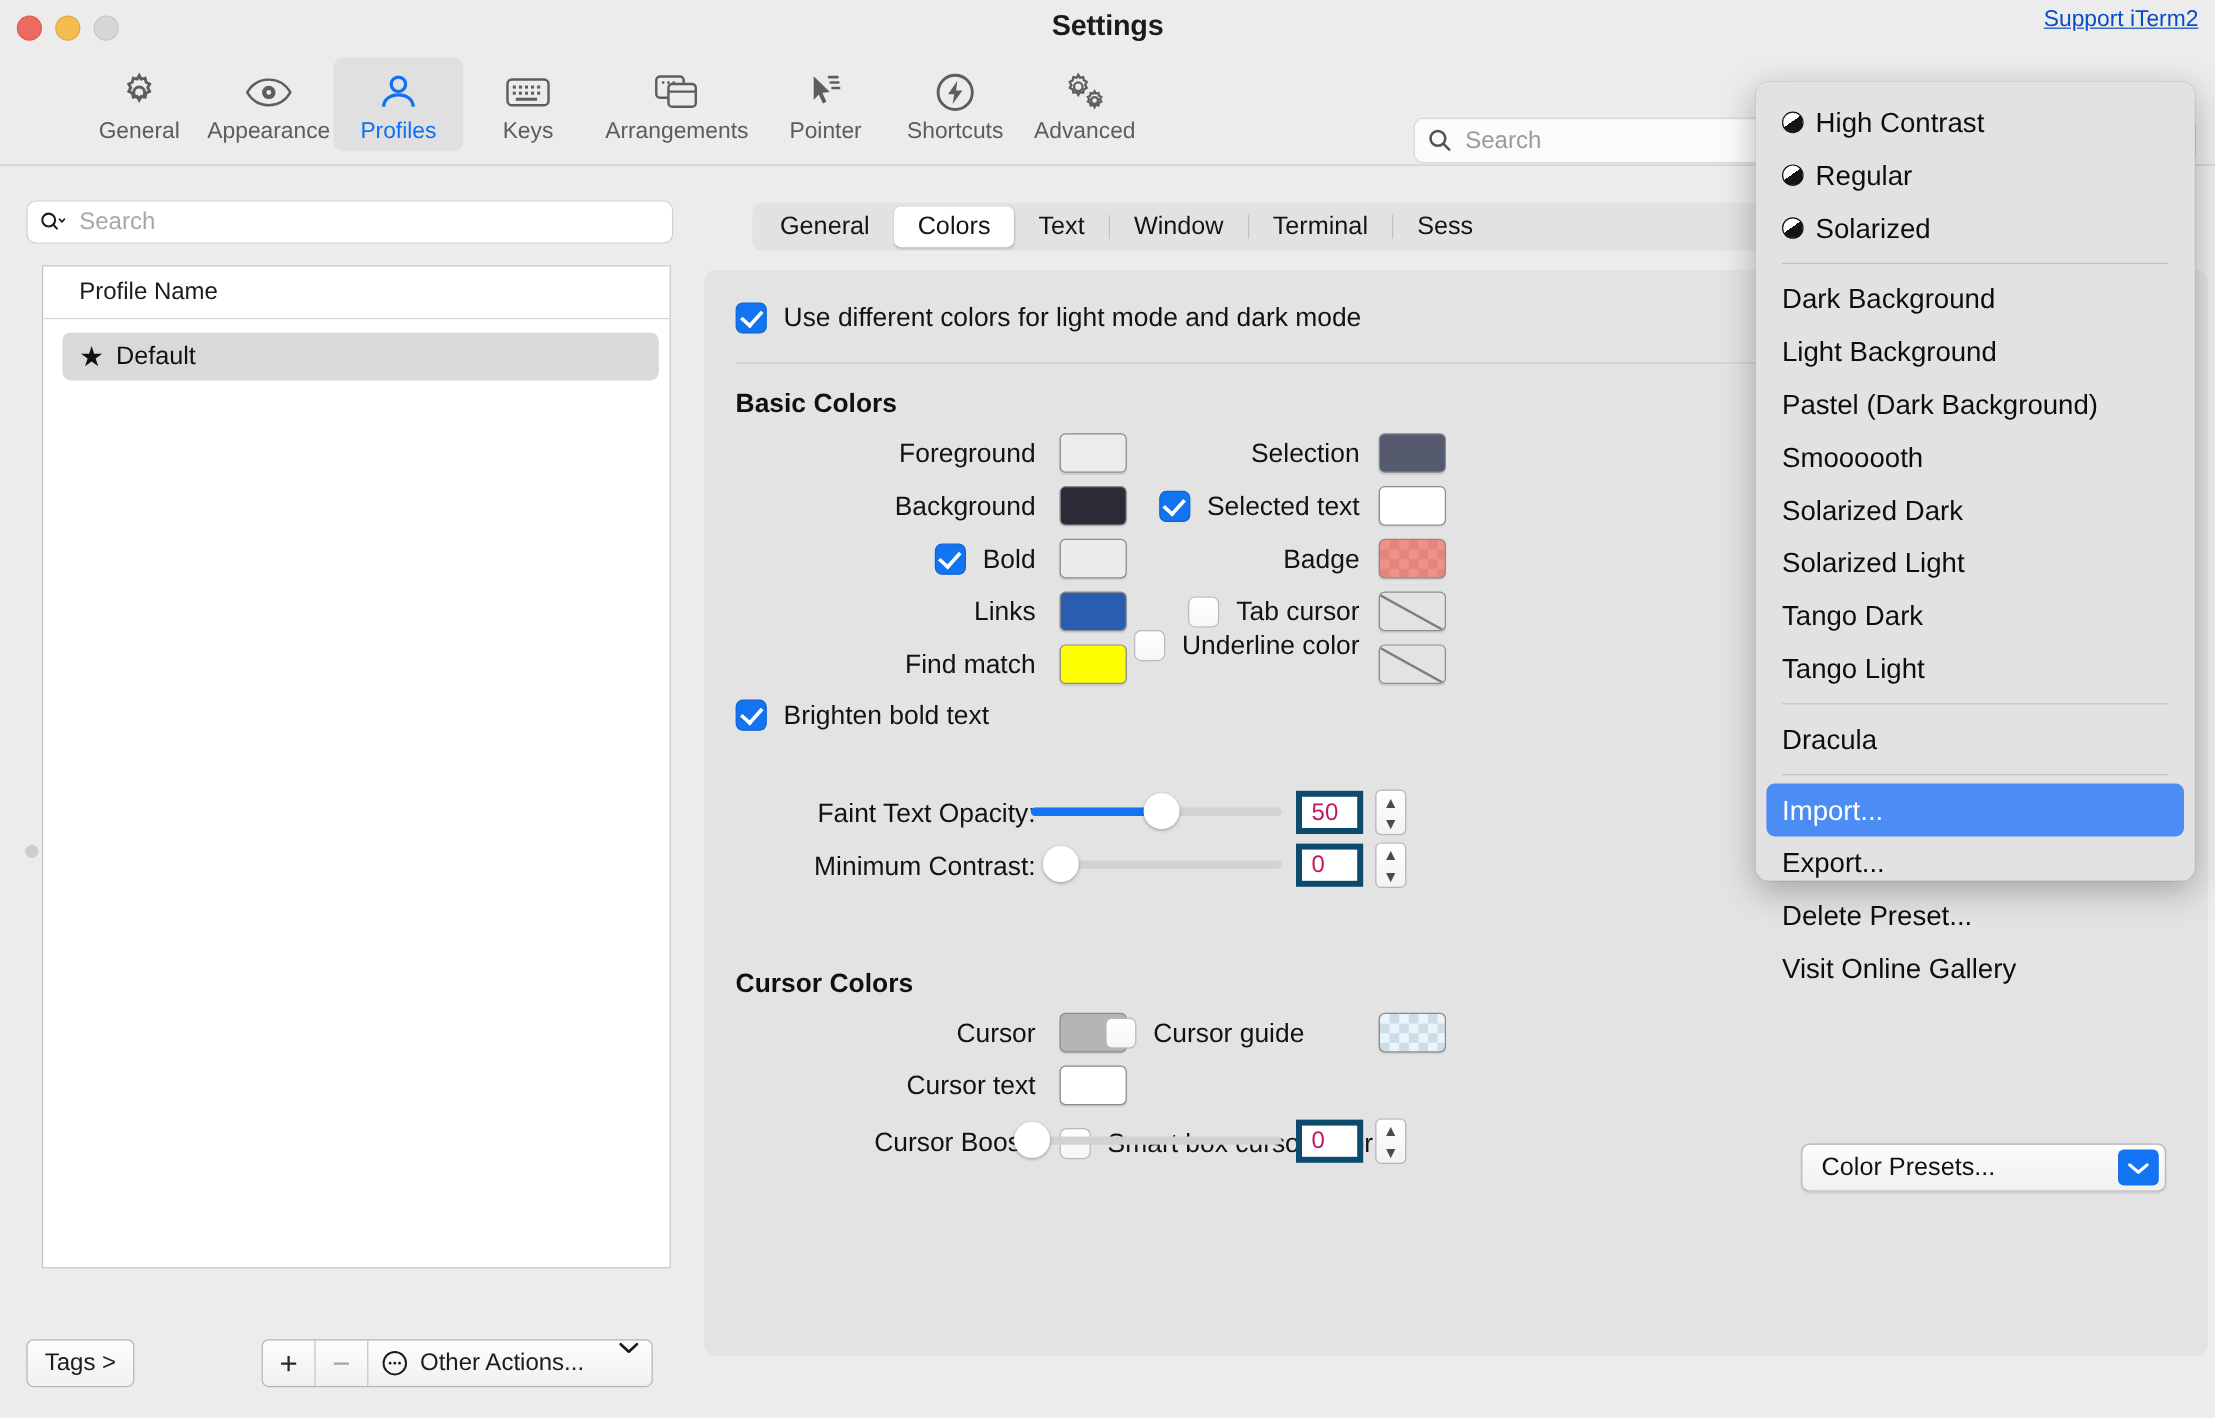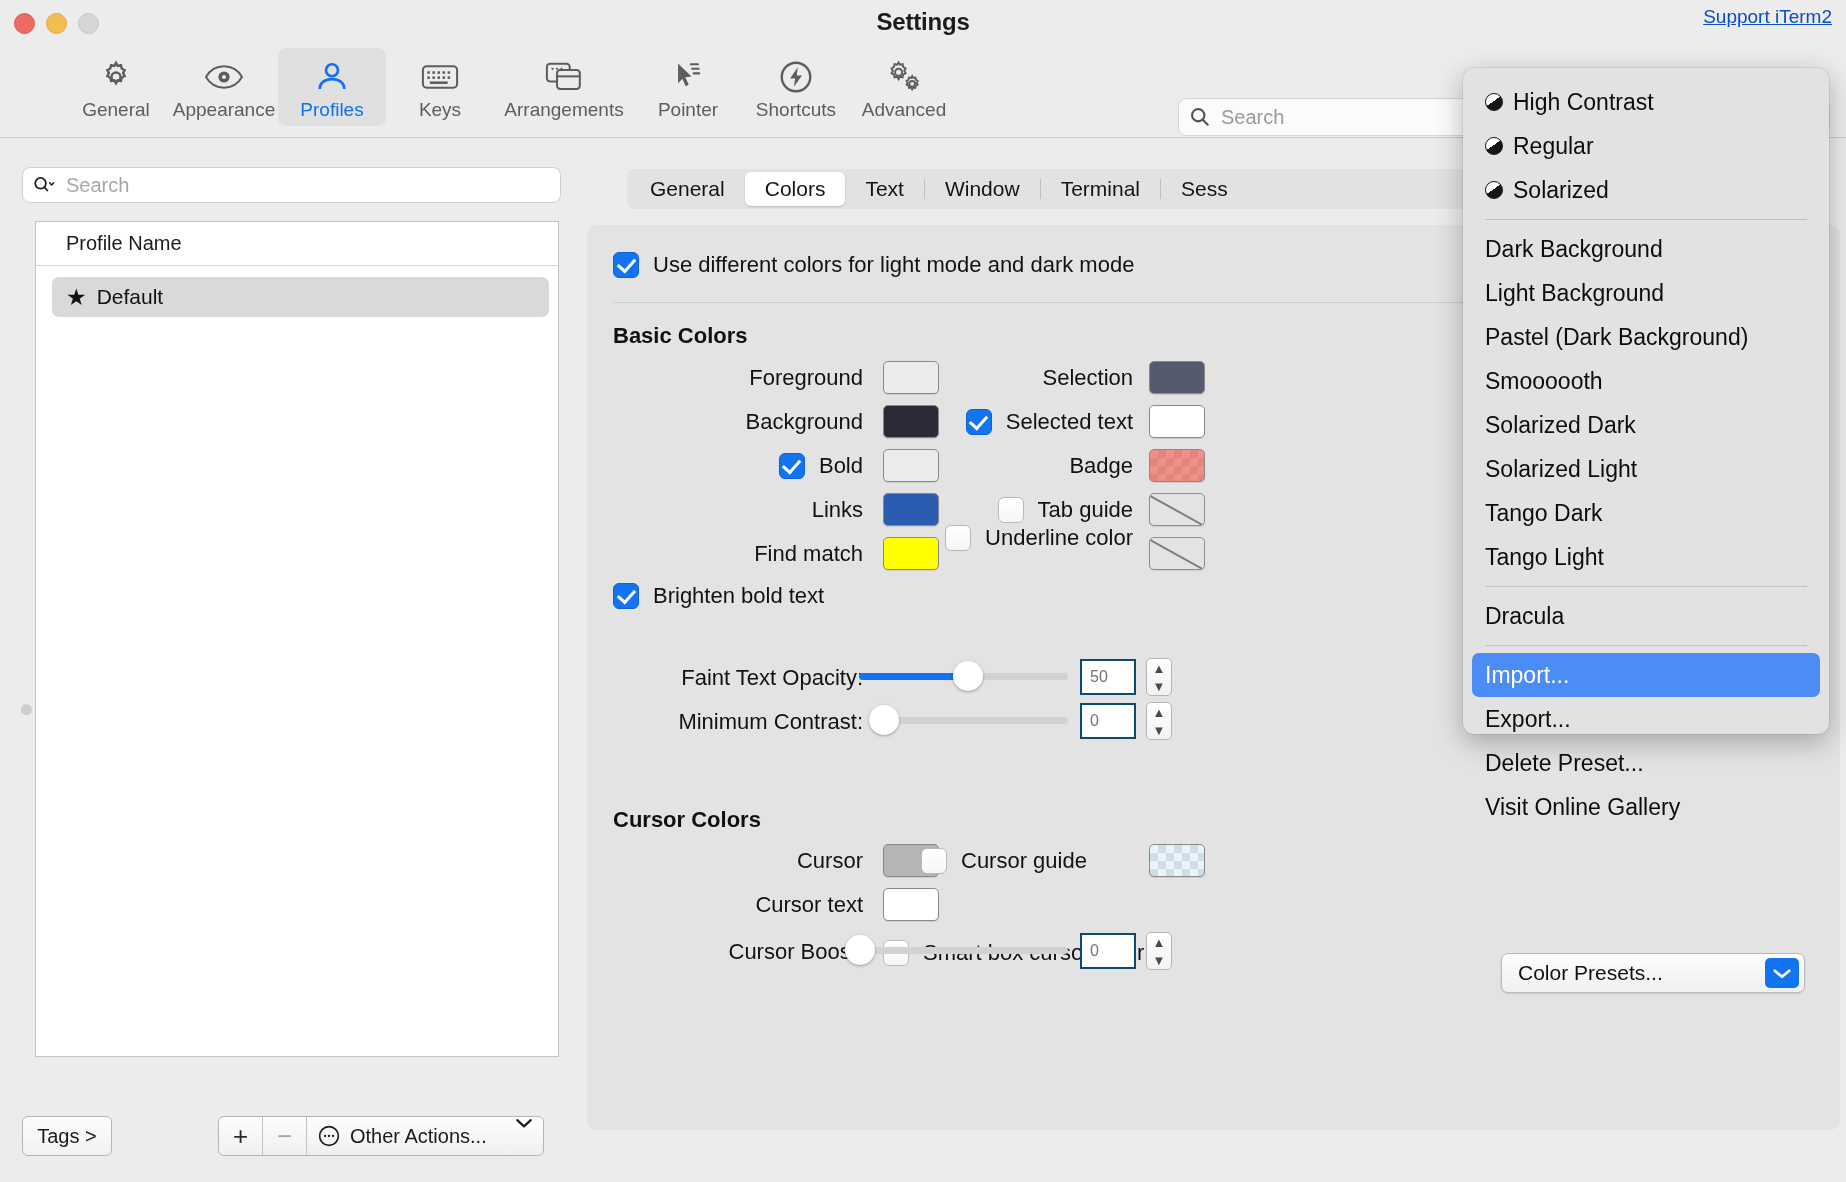--- a/index.html
+++ b/index.html
@@ -169,23 +169,23 @@
   .lbl-r { font-size: 22px; color: #121212; text-align: right; }
 
   .slider { position: relative; height: 30px; display: flex; align-items: center; }
   .track { position: absolute; left: 0; right: 0; height: 7px; border-radius: 4px; background: #d2d2d2; }
   .fill { position: absolute; left: 0; height: 7px; border-radius: 4px; background: #1274f0; }
   .knob {
     position: absolute; width: 30px; height: 30px; border-radius: 50%;
     background: #fff; box-shadow: 0 1px 3px rgba(0,0,0,0.32); top: 0;
   }
   .numfield {
-    width: 56px; height: 36px; background: #fff; border: 2px solid #0c4a6e;
+    width: 56px; height: 36px; background: #fff; border: 5px solid #0c4a6e;
     display: flex; align-items: center; padding-left: 8px;
-    font-size: 16px; color: #737373;
+    font-size: 20px; color: #be185d;
   }
   .stepper {
     width: 26px; height: 38px; border: 1px solid #b5b5b5; border-radius: 5px;
     background: linear-gradient(#ffffff,#f2f2f2); margin-left: 5px;
     display: flex; flex-direction: column; align-items: center; justify-content: space-around;
   }
   .stepper span { font-size: 13px; color: #4a4a4a; line-height: 1; }
 
   .presets-btn {
     position: absolute; right: 41px; bottom: 189px; width: 304px; height: 40px;
@@ -455,21 +455,21 @@
       </div>
       <div class="swatch" style="position:absolute;left:562px;top:180px;background:#ffffff;"></div>
 
       <div style="position:absolute;left:330px;top:224px;width:216px;height:34px;display:flex;align-items:center;justify-content:flex-end;">
         <span class="lbl-r">Badge</span>
       </div>
       <div class="swatch checker-red" style="position:absolute;left:562px;top:224px;"></div>
 
       <div style="position:absolute;left:340px;top:268px;width:206px;height:34px;display:flex;align-items:center;justify-content:flex-end;gap:14px;">
         <span class="chk"></span>
-        <span class="lbl-r">Tab guide</span>
+        <span class="lbl-r">Tab cursor</span>
       </div>
       <div class="swatch disabled" style="position:absolute;left:562px;top:268px;"></div>
 
       <div style="position:absolute;left:296px;top:296px;width:250px;height:34px;display:flex;align-items:center;justify-content:flex-end;gap:14px;">
         <span class="chk"></span>
         <span class="lbl-r">Underline color</span>
       </div>
       <div class="swatch disabled" style="position:absolute;left:562px;top:312px;"></div>
 
       <div class="row-check" style="position:absolute;left:26px;top:358px;">

